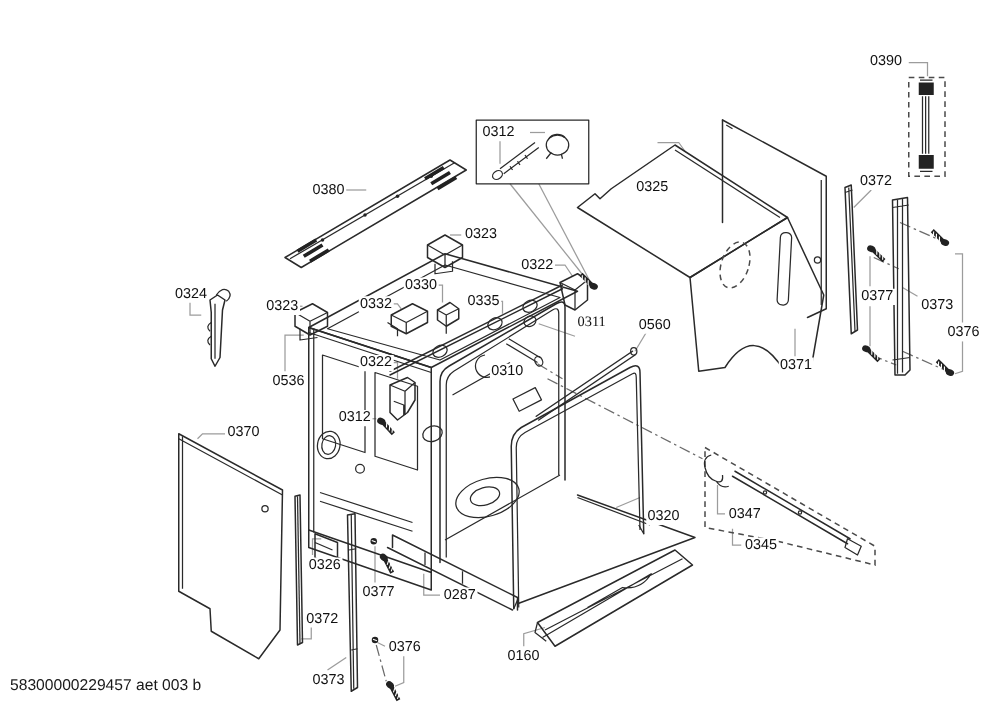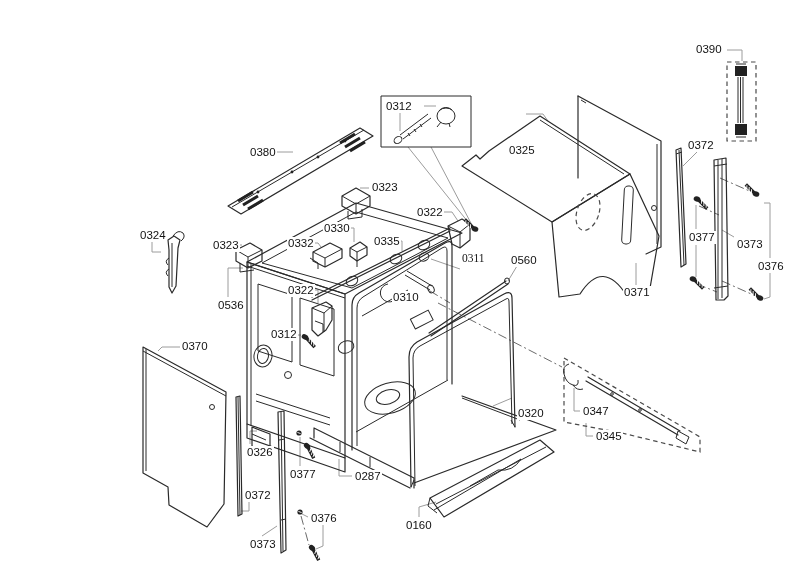--- a/index.html
+++ b/index.html
@@ -283,14 +283,15 @@
       <span class="part-label" style="left: 595px; top: 430px; text-align: center;">0345</span>
       <span class="part-label" style="left: 246px; top: 446px;">0326</span>
       <span class="part-label" style="left: 289px; top: 468px;">0377</span>
       <span class="part-label" style="left: 354px; top: 470px;">0287</span>
       <span class="part-label" style="left: 244px; top: 489px;">0372</span>
       <span class="part-label" style="left: 310px; top: 512px;">0376</span>
       <span class="part-label" style="left: 249px; top: 538px;">0373</span>
       <span class="part-label" style="left: 405px; top: 519px;">0160</span>
     </div>
 
+<span class="footer-text">58300000229457 aet 003 b</span>
 
 </div>
 
 </body></html>

